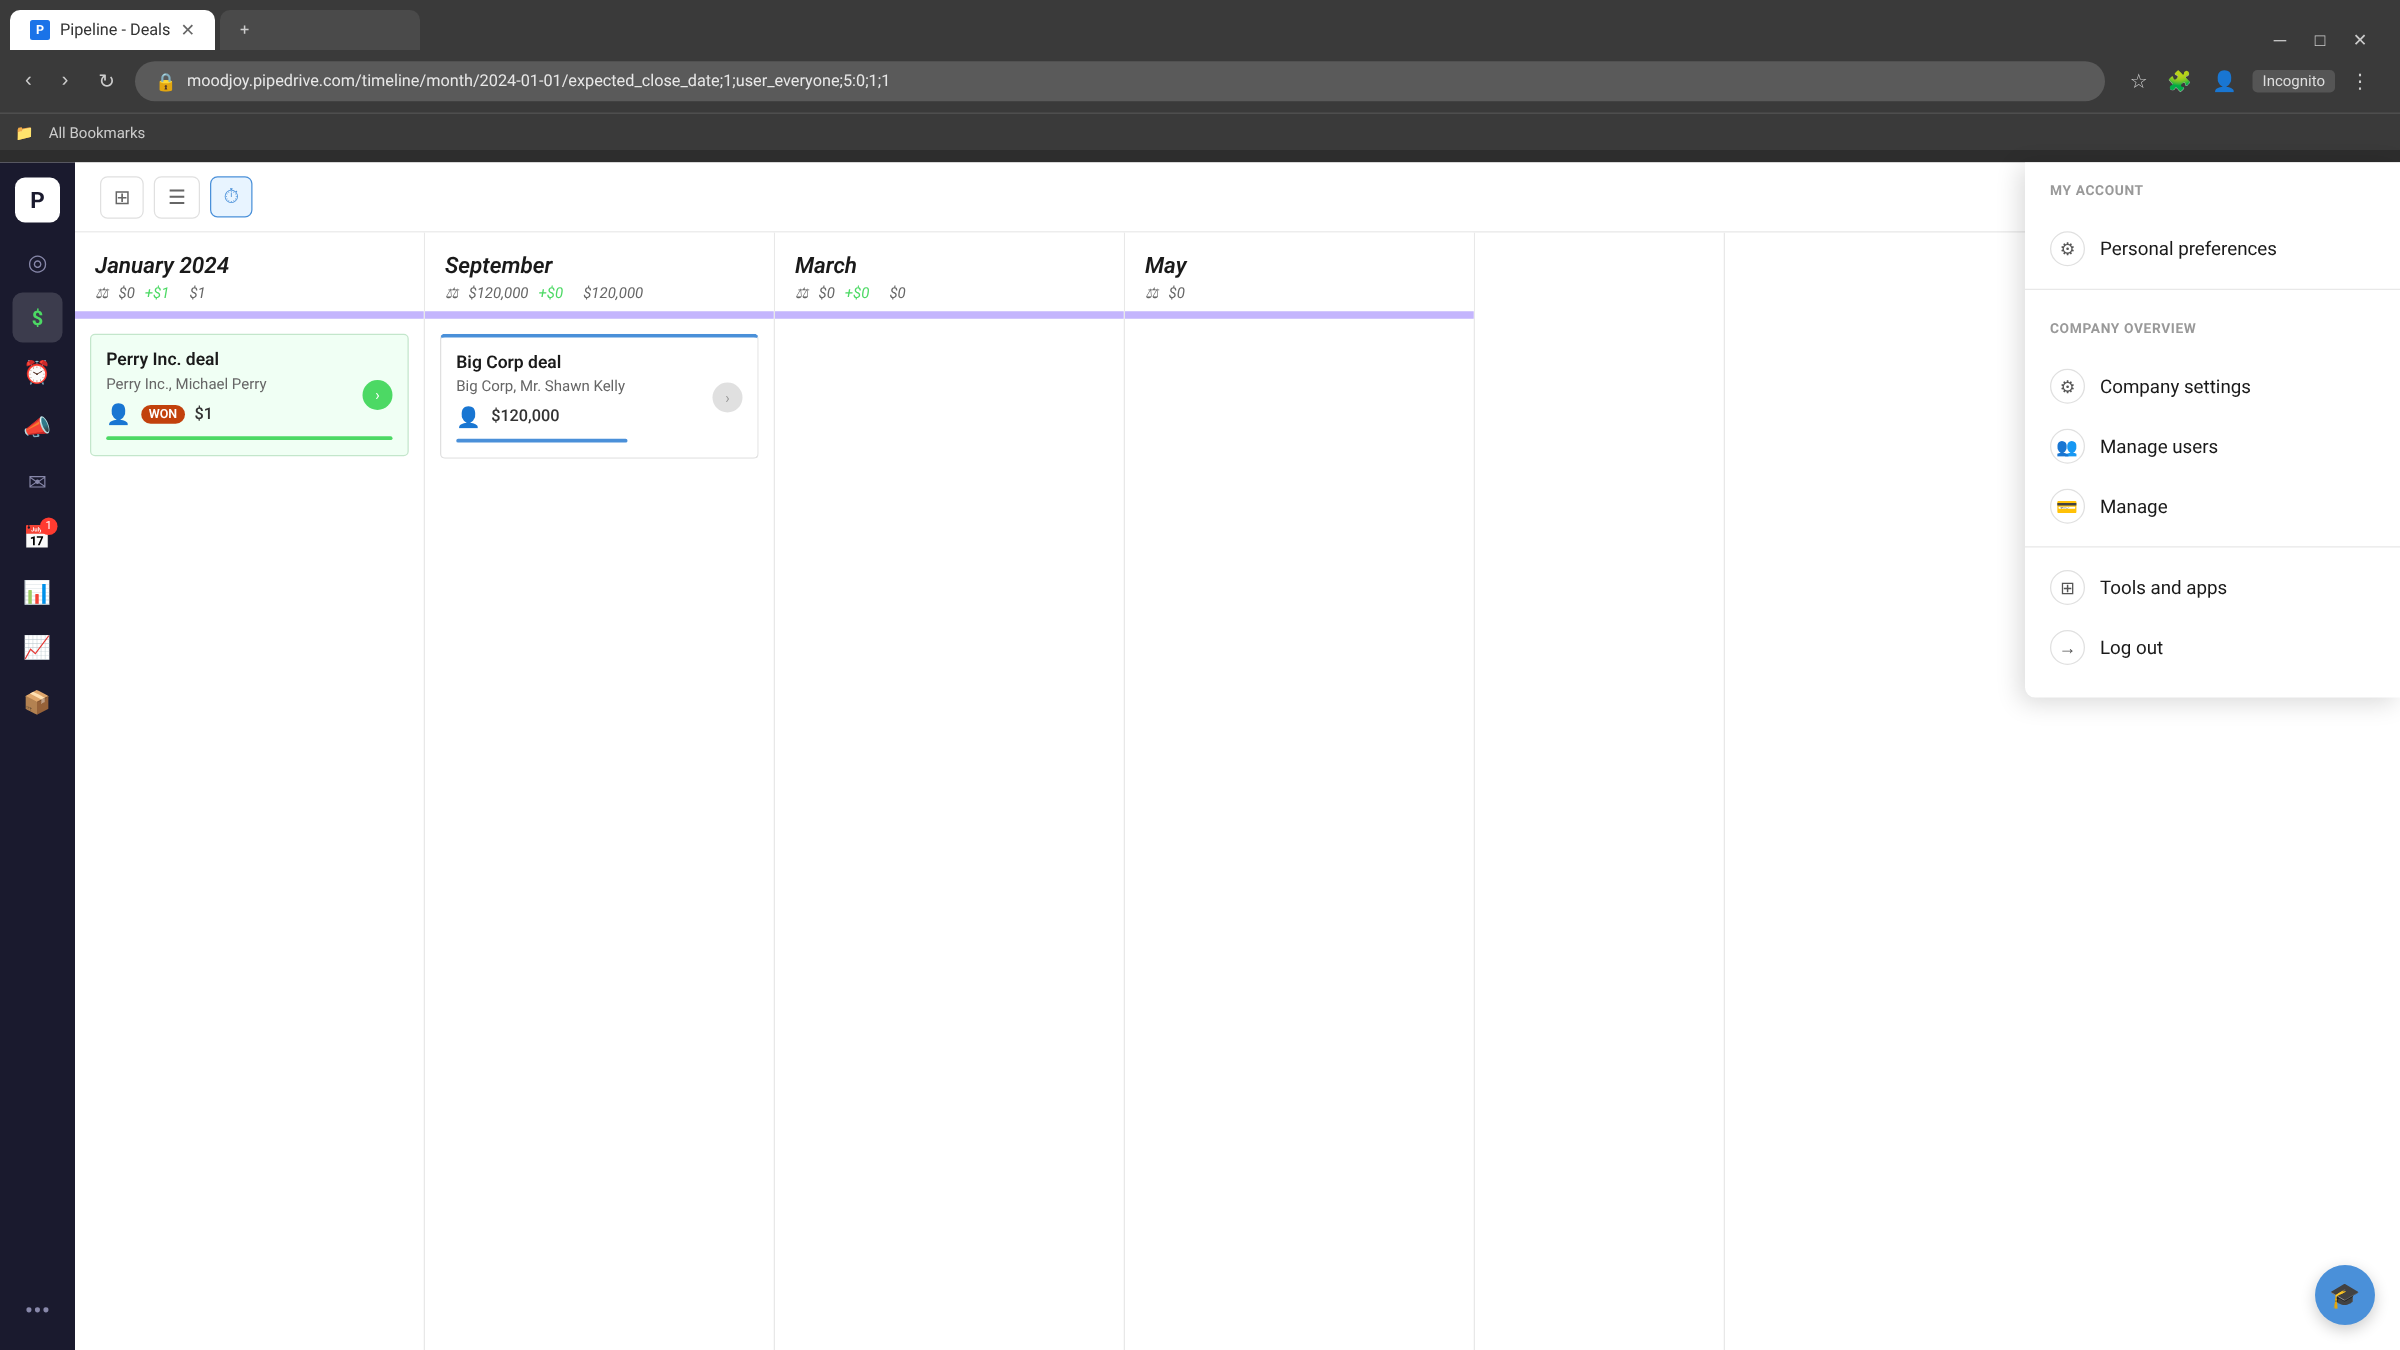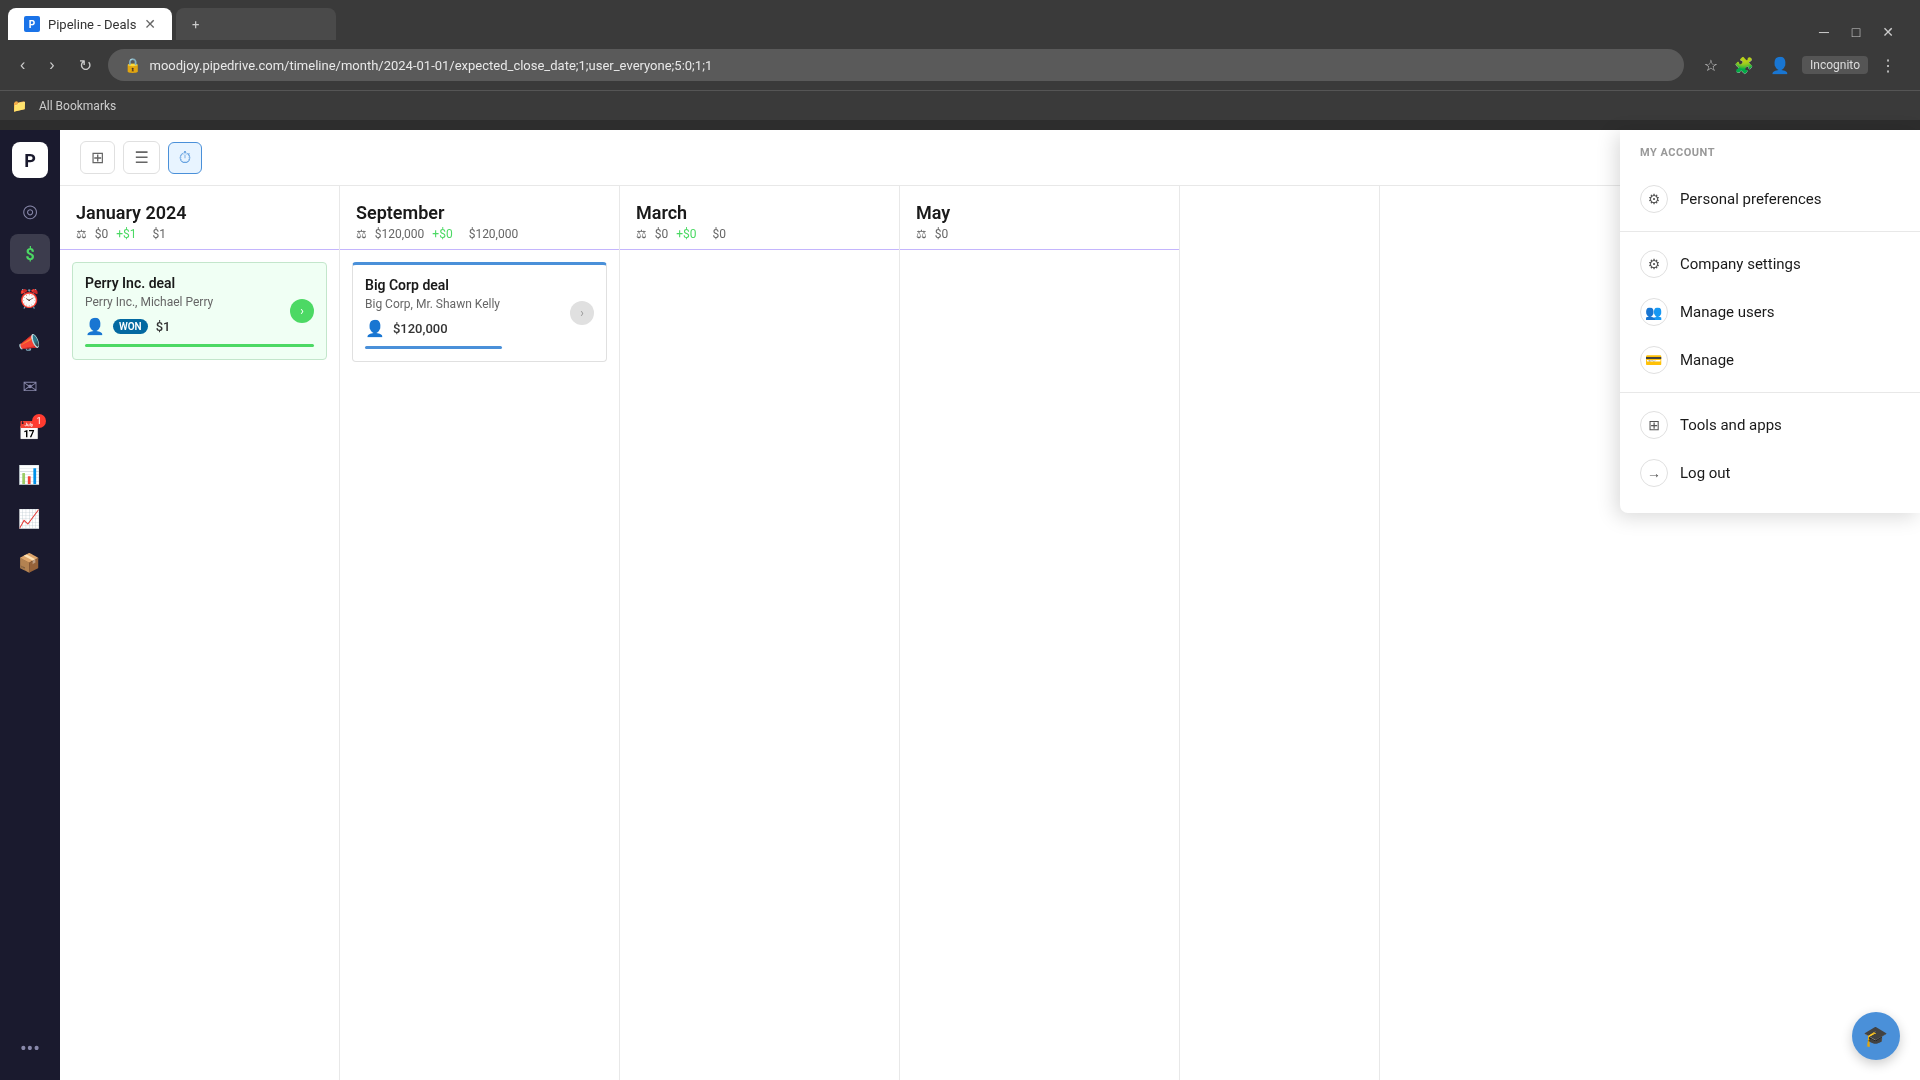--- a/index.html
+++ b/index.html
@@ -62,33 +62,33 @@
     .nav-arrow { background: #fff; border: 1px solid #e0e0e0; width: 32px; height: 32px; border-radius: 6px; display: flex; align-items: center; justify-content: center; cursor: pointer; color: #666; font-size: 14px; }
     .today-btn { background: #fff; border: 1px solid #e0e0e0; padding: 6px 16px; border-radius: 6px; cursor: pointer; font-size: 14px; color: #333; }
     .pipeline-selector { background: #fff; border: 1px solid #e0e0e0; padding: 6px 12px; border-radius: 6px; cursor: pointer; font-size: 14px; color: #333; display: flex; align-items: center; gap: 6px; }
 
     
     .timeline-content { flex: 1; overflow: auto; display: flex; }
     .timeline-columns { display: flex; height: 100%; }
     .timeline-column { min-width: 280px; border-right: 1px solid #e8e8e8; padding: 0; flex-shrink: 0; }
     .timeline-column:first-child { min-width: 280px; }
 
-    .column-header { padding: 16px 16px 8px; background: #fff; border-bottom: 1px solid #c4b5fd; }
+    .column-header { padding: 16px 16px 8px; background: #fff; border-bottom: 6px solid #c4b5fd; font-style: italic; }
     .column-month { font-size: 18px; font-weight: 600; color: #1a1a1a; margin-bottom: 4px; }
     .column-stats { display: flex; align-items: center; gap: 8px; font-size: 12px; color: #666; }
     .column-body { padding: 12px; display: flex; flex-direction: column; gap: 8px; }
 
     
     .deal-card { border-radius: 4px; padding: 12px; cursor: pointer; border: 1px solid #e0e0e0; position: relative; }
     .deal-card-green { background: #f0fff4; border-color: #c3e6cb; }
     .deal-card-blue { background: #fff; border-top: 3px solid #4a90d9; }
     .deal-title { font-size: 14px; font-weight: 600; color: #1a1a1a; margin-bottom: 4px; }
     .deal-subtitle { font-size: 12px; color: #666; margin-bottom: 8px; }
     .deal-footer { display: flex; align-items: center; gap: 8px; }
-    .won-badge { background: #0369a1; color: #fff; font-size: 10px; padding: 2px 6px; border-radius: 10px; font-weight: 600; }
+    .won-badge { background: #c2410c; color: #fff; font-size: 10px; padding: 2px 6px; border-radius: 10px; font-weight: 600; }
     .deal-amount { font-size: 13px; color: #333; font-weight: 500; }
     .deal-progress { height: 3px; background: #4cd964; border-radius: 2px; margin-top: 8px; }
     .deal-progress-blue { background: #4a90d9; }
     .deal-arrow { position: absolute; right: 12px; top: 50%; transform: translateY(-50%); width: 24px; height: 24px; border-radius: 50%; display: flex; align-items: center; justify-content: center; font-size: 12px; }
     .deal-arrow-green { background: #4cd964; color: #fff; }
     .deal-arrow-gray { background: #e0e0e0; color: #999; }
 
     
     .dropdown-overlay { position: absolute; top: 130px; right: 0; width: 300px; background: #fff; box-shadow: -4px 4px 20px rgba(0,0,0,0.15); z-index: 1000; border-radius: 0 0 0 8px; }
     .dropdown-section { padding: 16px 20px 8px; }
@@ -299,20 +299,23 @@
 
   <div class="dropdown-overlay">
     <div class="dropdown-section">
       <div class="dropdown-section-title">MY ACCOUNT</div>
     </div>
     <div class="dropdown-item">
       <div class="dropdown-icon">⚙</div>
       <span class="dropdown-label">Personal preferences</span>
     </div>
     <div class="dropdown-divider"></div>
+    <div class="dropdown-section">
+      <div class="dropdown-section-title">COMPANY OVERVIEW</div>
+    </div>
     <div class="dropdown-item">
       <div class="dropdown-icon">⚙</div>
       <span class="dropdown-label">Company settings</span>
     </div>
     <div class="dropdown-item">
       <div class="dropdown-icon">👥</div>
       <span class="dropdown-label">Manage users</span>
     </div>
     <div class="dropdown-item">
       <div class="dropdown-icon">💳</div>

